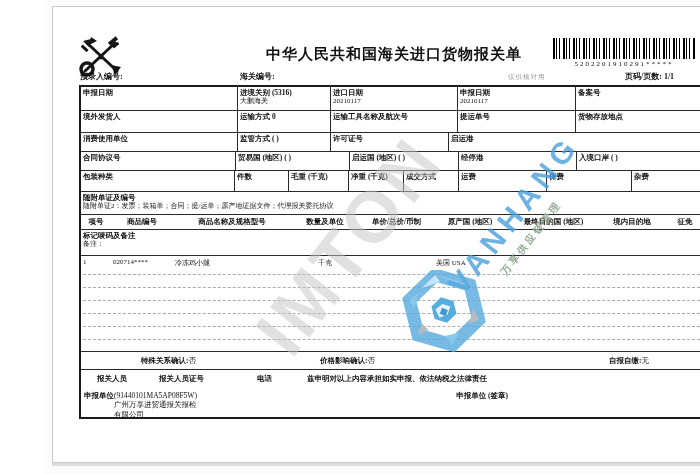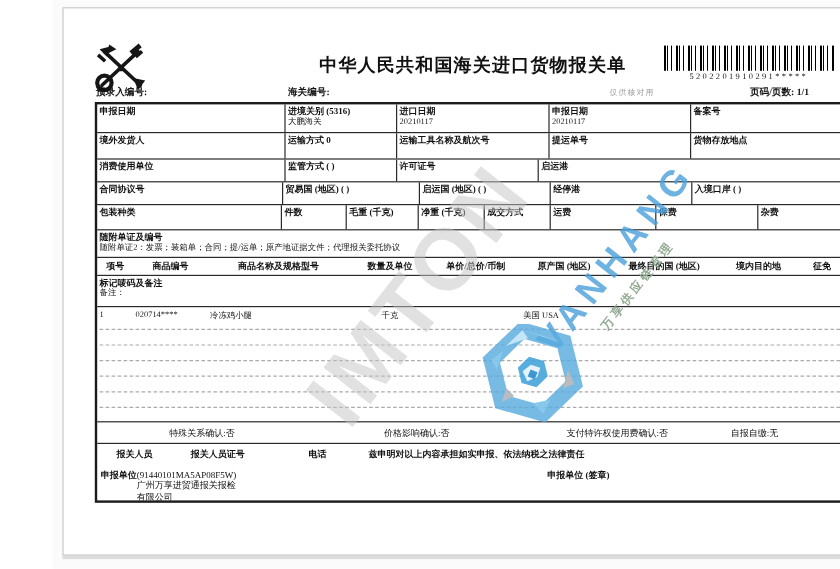--- a/index.html
+++ b/index.html
@@ -29,21 +29,21 @@
   
   .goods-head{display:flex;align-items:center;}
   .goods-head span{display:block;text-align:center;font-weight:bold;font-size:7.5px;box-sizing:border-box;}
   .goods-body{position:relative;}
   .goods-row{display:flex;position:absolute;left:0;top:2px;width:100%;}
   .goods-row span{display:block;font-size:7px;box-sizing:border-box;padding:0 2px;}
   .dash{position:absolute;left:2px;right:2px;border-top:1px dashed #9c9c9c;opacity:.85;}
   
   .confirm{position:relative;}
   .confirm span{position:absolute;top:0;font-size:7.5px;line-height:17px;font-weight:bold;}
-  .confirm b{font-weight:normal;}
+  .confirm b{font-weight:bold;}
   .confirm i{font-style:normal;font-weight:normal;}
   
   .foot-left{position:relative;}
   .foot-left span{position:absolute;font-size:7.5px;}
   .fl-b{font-weight:bold;text-align:center;}
   .statement{font-weight:bold;}
   
   .wm{position:absolute;pointer-events:none;white-space:nowrap;}
   .wm-gray{left:140px;top:205px;width:330px;text-align:center;font-size:72px;font-weight:bold;
            color:#c5c5c5;opacity:.5;letter-spacing:4px;transform:rotate(-52deg);
@@ -230,21 +230,20 @@
       <div class="dash" style="top:31px"></div>
       <div class="dash" style="top:44px"></div>
       <div class="dash" style="top:57px"></div>
       <div class="dash" style="top:70px"></div>
       <div class="dash" style="top:83px"></div>
     </div>
 
     <div class="row confirm" style="height:17px">
       <span style="left:60px"><b>特殊关系确认:</b><i>否</i></span>
       <span style="left:239px"><b>价格影响确认:</b><i>否</i></span>
-      <span style="left:391px"><b>支付特许权使用费确认:</b><i>否</i></span>
       <span style="left:528px"><b>自报自缴:</b><i>无</i></span>
     </div>
 
     <div class="row" style="height:47px">
       <div class="cell foot-left" style="width:435px">
         <span class="fl-b" style="left:16px;top:4px">报关人员</span>
         <span class="fl-b" style="left:78px;top:4px">报关人员证号</span>
         <span class="fl-b" style="left:176px;top:4px">电话</span>
         <span class="statement" style="left:226px;top:4px">兹申明对以上内容承担如实申报、依法纳税之法律责任</span>
         <span style="left:3px;top:21px"><b class="fl-b">申报单位</b><span>(91440101MA5AP08F5W) 广州万享进贸通报关报检有限公司</span></span>

